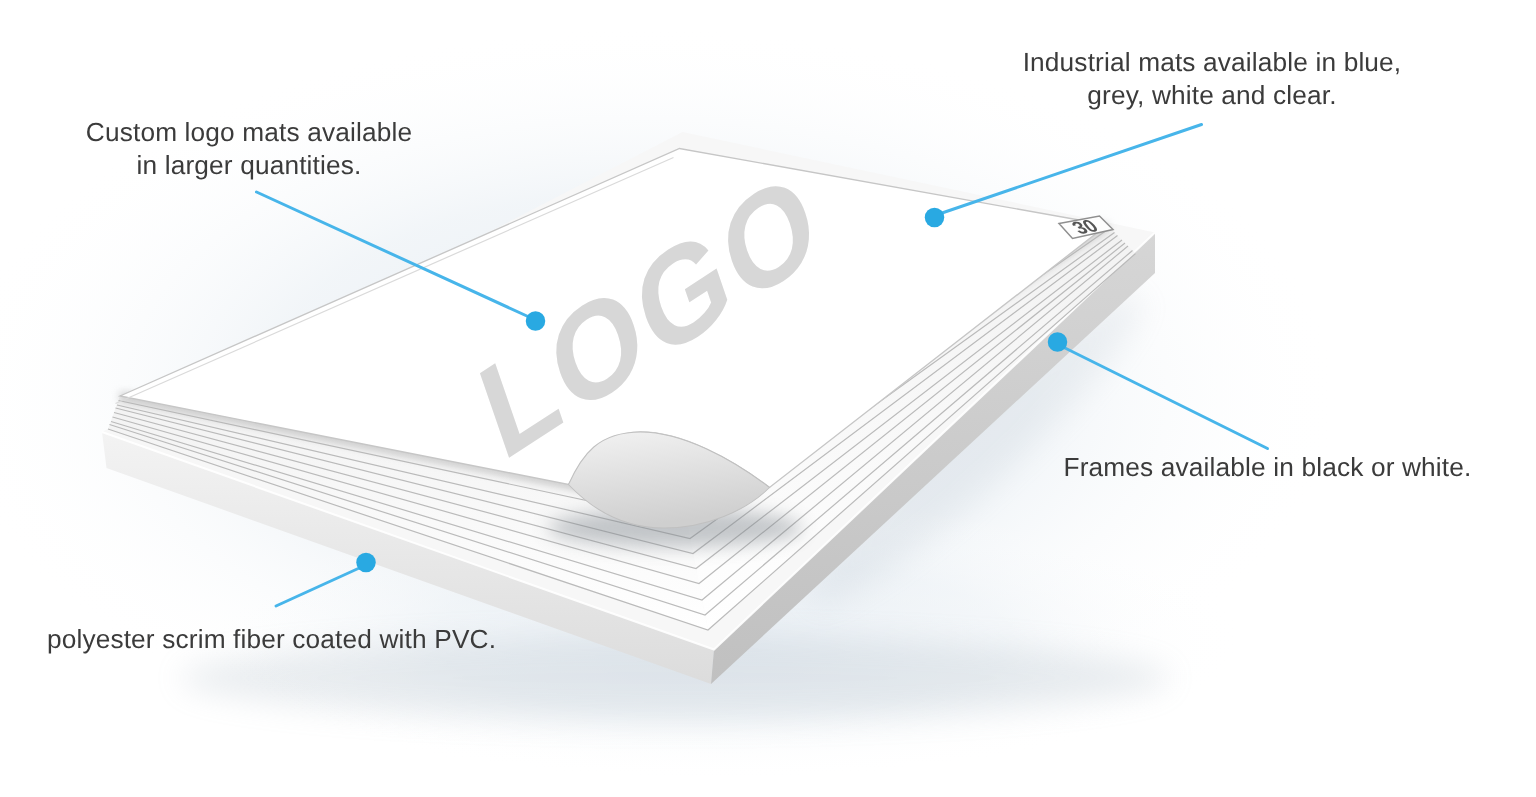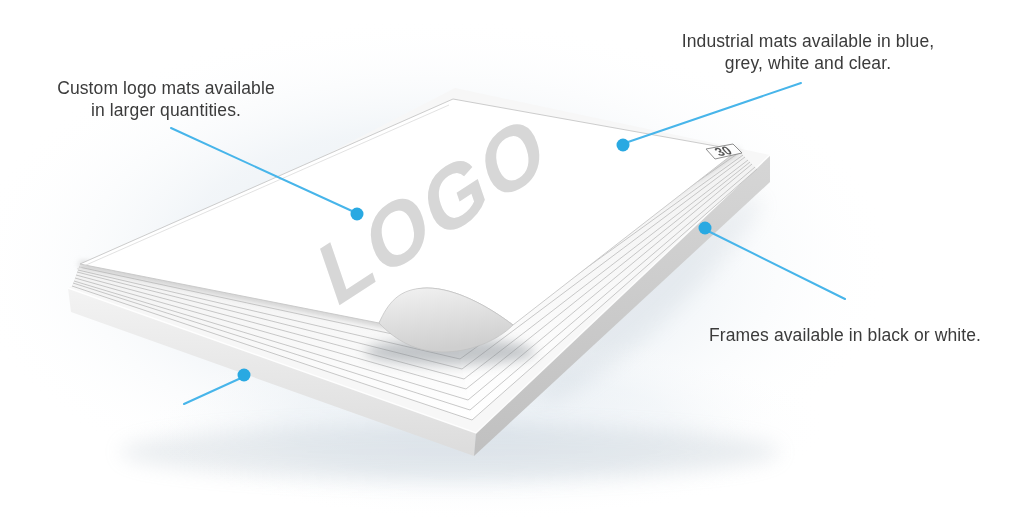--- a/index.html
+++ b/index.html
@@ -127,20 +127,21 @@
   <div class="callout" style="left:658px; top:30px; width:300px;">
     <div class="ln">Industrial mats available in blue,</div>
     <div class="ln">grey, white and clear.</div>
   </div>
 
   <div class="callout" style="left:16px; top:77px; width:300px;">
     <div class="ln">Custom logo mats available</div>
     <div class="ln">in larger quantities.</div>
   </div>
 
-  <div class="callout" style="left:685px; top:324px; width:320px;">
+  <div class="callout" style="left:685px; top:300px; width:320px;">
     <div class="ln">Frames available in black or white.</div>
   </div>
 
   <div class="callout" style="left:11px; top:415px; width:340px;">
+    <div class="ln">polyester scrim fiber coated with PVC.</div>
   </div>
 
 </div>
 
 </body></html>

